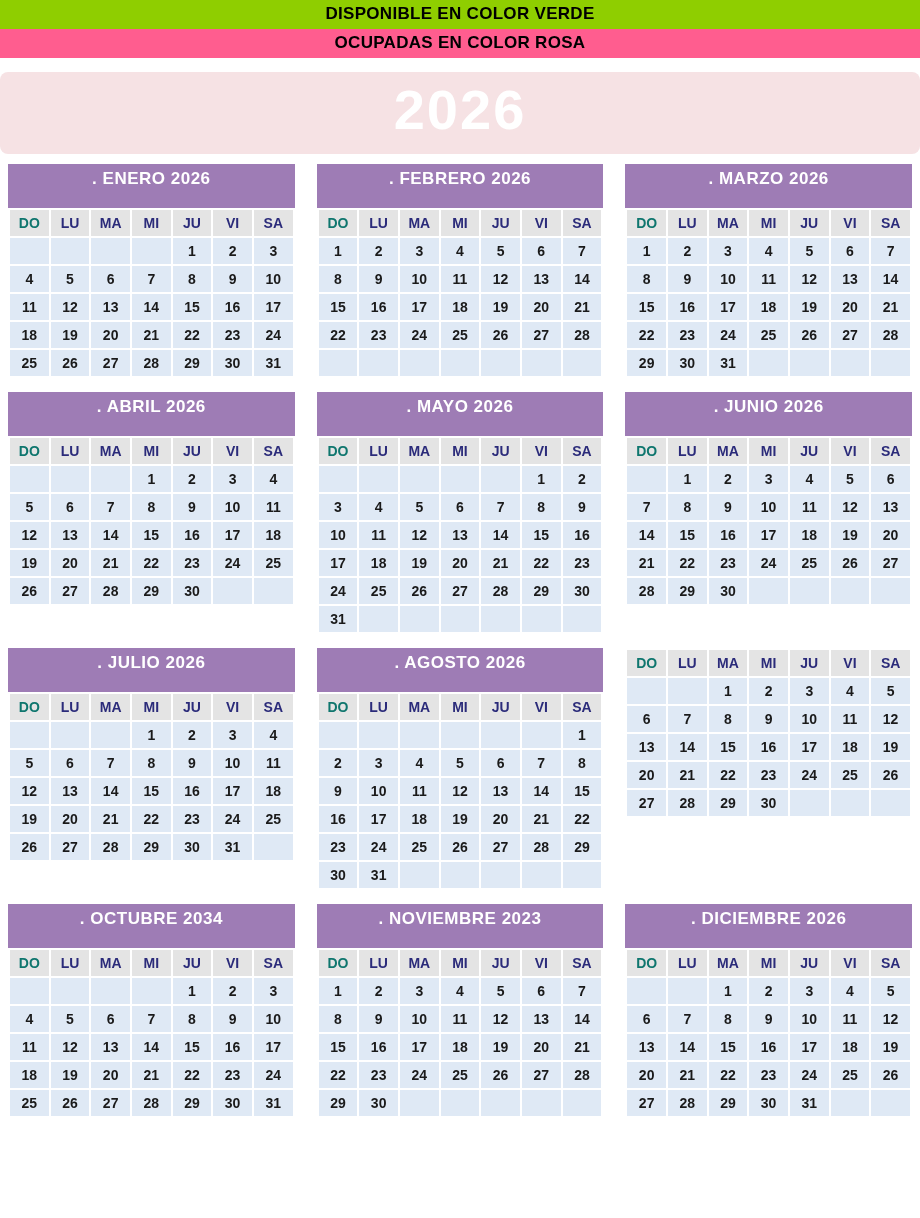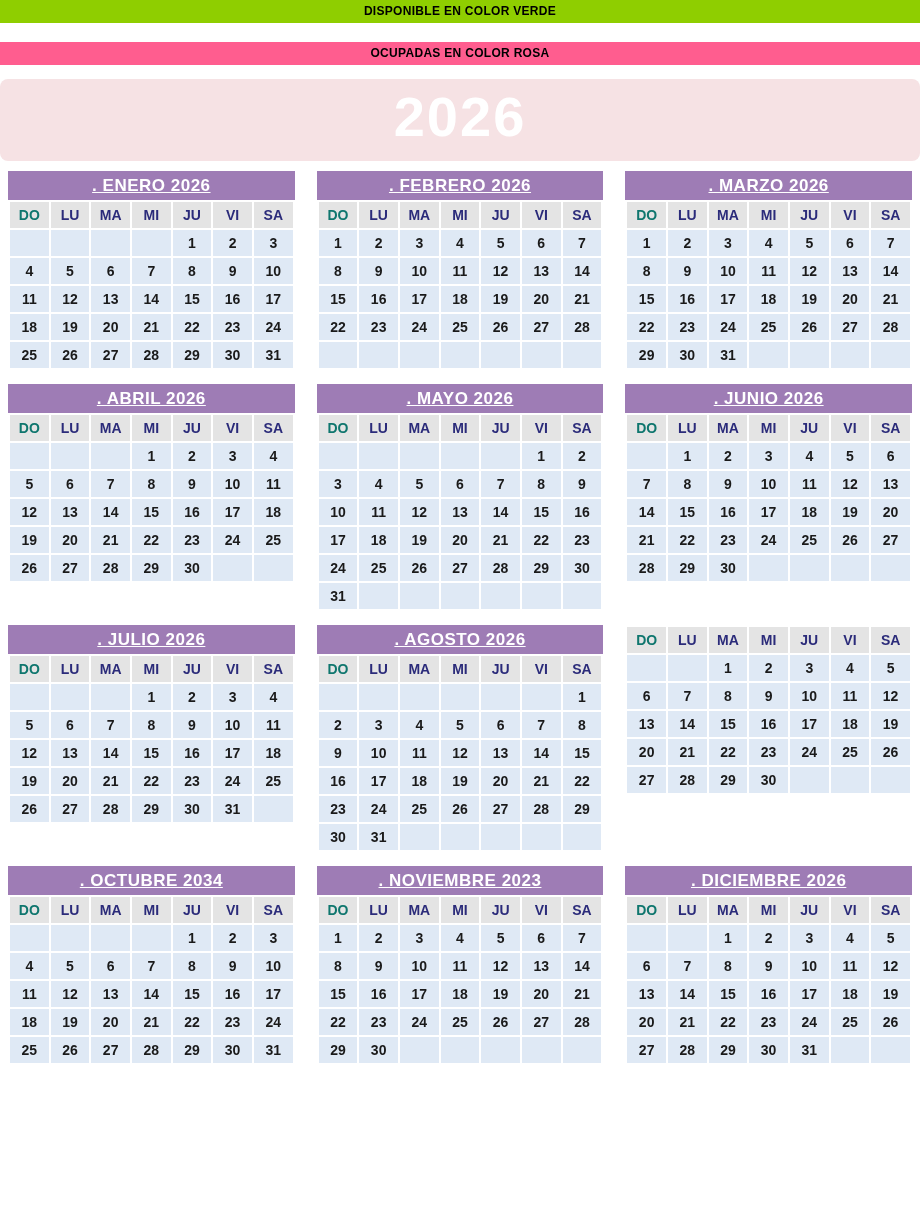--- a/index.html
+++ b/index.html
@@ -5,27 +5,27 @@
   html,body{margin:0;padding:0;}
   body{
     width:920px;
     background:#ffffff;
     font-family:"Liberation Sans", sans-serif;
     -webkit-font-smoothing:antialiased;
   }
   .banner{
     text-align:center;
     font-weight:bold;
-    font-size:12px;
+    font-size:17px;
     letter-spacing:.3px;
     color:#000;
     padding:4px 0 5px;
   }
   .banner.green{background:#8fce00;}
-  .banner.pink{background:#ff5d8f;margin-top:19px;}
+  .banner.pink{background:#ff5d8f;}
   .spacer{height:14px;background:#fff;}
   .year-band{
     background:#f6e2e4;
     text-align:center;
     padding:10px 0 16px;
     border-radius:8px;
   }
   .year-band .year{
     color:#ffffff;
     font-size:56px;
@@ -42,23 +42,22 @@
     column-gap:22px;
     row-gap:14px;
   }
   .month{width:100%;}
   .month-title{
     background:#9e7cb5;
     color:#ffffff;
     font-weight:bold;
     font-size:17px;
     text-align:center;
-    padding:5px 0 4px;
+    padding:5px 0 19px;
     letter-spacing:.5px;
-    text-decoration:underline;
   }
   table.cal{
     width:100%;
     border-collapse:separate;
     border-spacing:2px;
     table-layout:fixed;
   }
   table.cal th{
     background:#e4e4e4;
     color:#2b2b7a;

